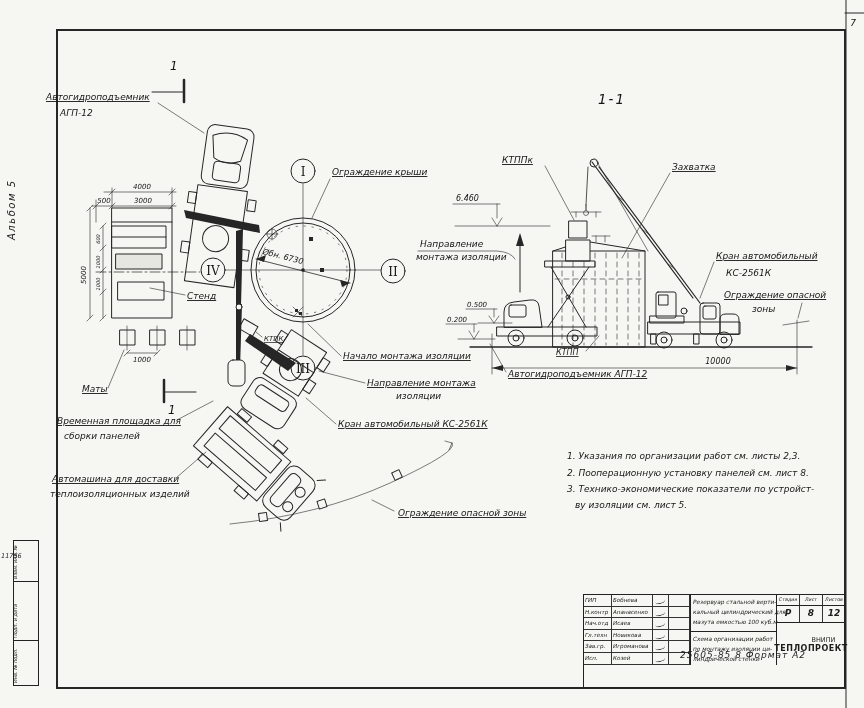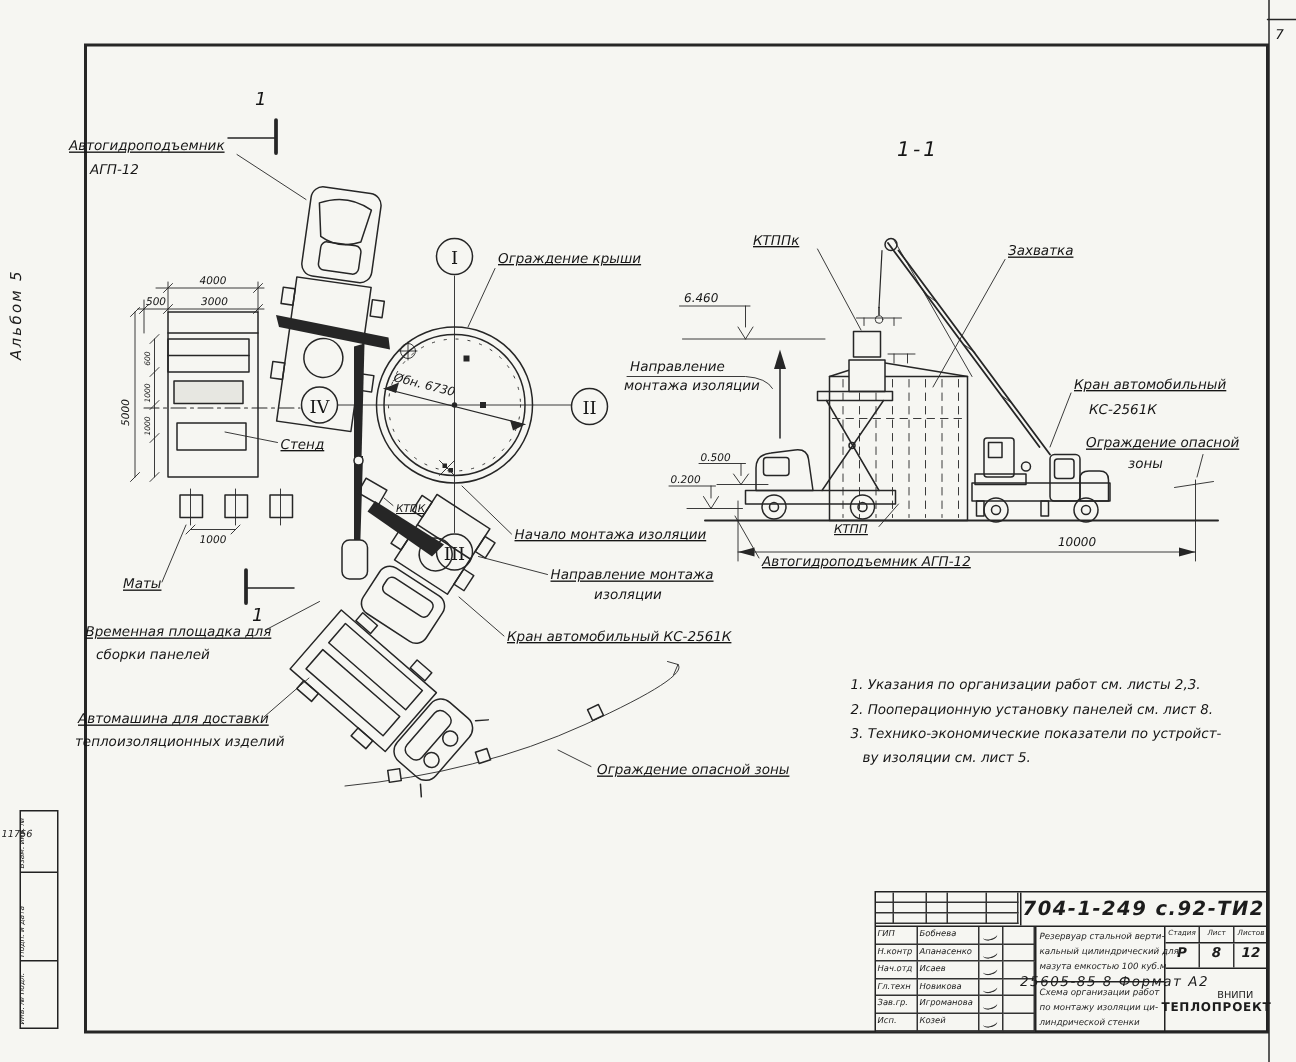--- a/index.html
+++ b/index.html
@@ -402,40 +402,20 @@
 
   <g>
     <text class="t9" x="567" y="459">1. Указания по организации работ см. листы 2,3.</text>
     <text class="t9" x="567" y="476">2. Пооперационную установку панелей см. лист 8.</text>
     <text class="t9" x="567" y="492">3. Технико-экономические показатели по устройст-</text>
     <text class="t9" x="575" y="508">ву изоляции см. лист 5.</text>
   </g>
 </svg>
 
 <div class="tblock">
-  <div class="tb-top">
-    <div class="tb-rev">
-      <div></div>
-          <div></div>
-          <div></div>
-          <div></div>
-          <div></div>
-      <div></div>
-          <div></div>
-          <div></div>
-          <div></div>
-          <div></div>
-      <div></div>
-          <div></div>
-          <div></div>
-          <div></div>
-          <div></div>
-    </div>
-    <div class="tb-doc">704-1-249 с.92-ТИ2</div>
-  </div>
   <div class="tb-main">
     <div class="tb-sign">
       <span>ГИП</span>
           <span>Бобнева</span>
           <span class="squig"></span>
           <span></span>
       <span>Н.контр</span>
           <span>Апанасенко</span>
           <span class="squig"></span>
           <span></span>

